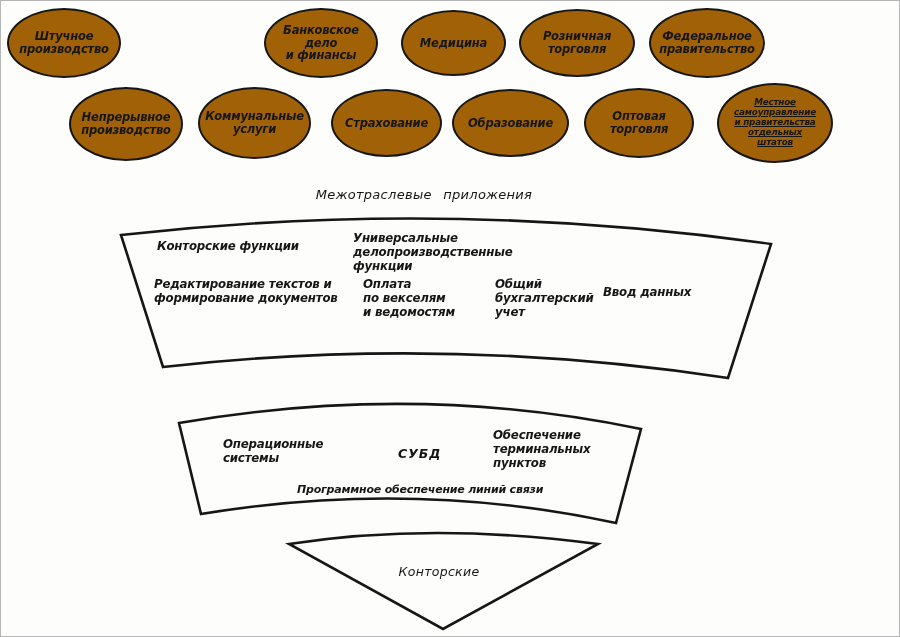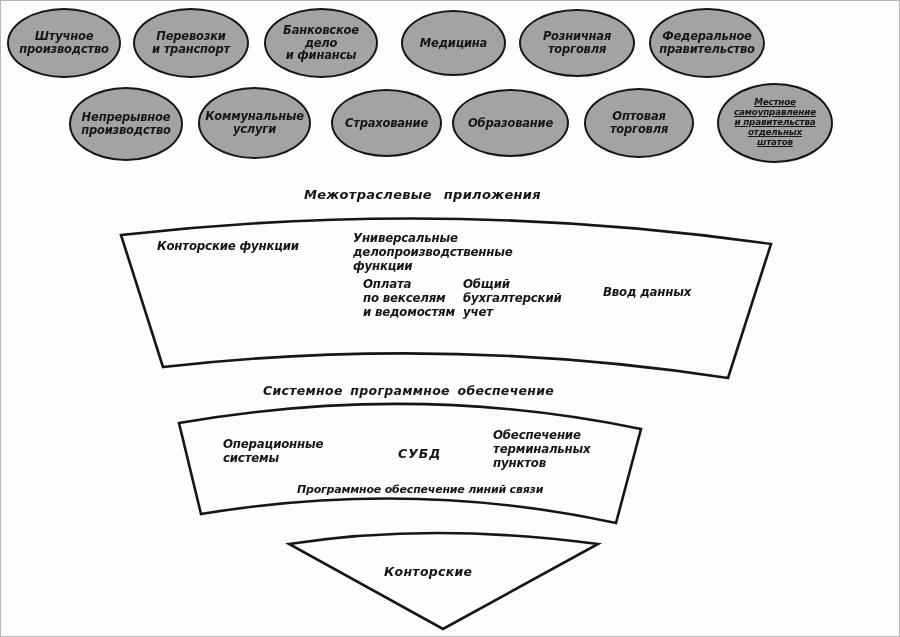--- a/index.html
+++ b/index.html
@@ -13,36 +13,36 @@
     font-family:"DejaVu Sans", sans-serif;
     color:#161616;
   }
   .ellipse{
     position:absolute;
     border:2.5px solid #161616;
     border-radius:50%;
     display:flex;align-items:center;justify-content:center;
     text-align:center;
     box-sizing:border-box;
-    background:#a3a3a3;
+    background:#a16207;
   }
   .etext{
     font-weight:bold;font-style:italic;
     font-size:11.5px;line-height:1.1;
     letter-spacing:-0.2px;
     padding:0 2px;
   }
   .etext.small{font-size:8.8px;line-height:1.12;text-decoration:underline;}
   svg.funnels{position:absolute;left:0;top:0;}
   .funnel-path{fill:#fdfdfc;stroke:#161616;stroke-width:2.6;stroke-linejoin:miter;}
   .layer-label{
     position:absolute;
-    font-weight:bold;font-style:italic;
+    font-weight:normal;font-style:italic;
     font-size:13px;
-    text-align:left;
+    text-align:center;
     word-spacing:7px;letter-spacing:0.3px;
     white-space:nowrap;
   }
   .ftext{
     position:absolute;
     font-weight:bold;font-style:italic;
     font-size:11.8px;line-height:1.18;
     letter-spacing:-0.2px;
   }
   .ftext.center{text-align:left;}
@@ -54,23 +54,20 @@
 <div id="stage">
 
   <svg class="funnels" width="900" height="637" viewBox="0 0 900 637">
     <path class="funnel-path" d="M 120,234 Q 445,197 770,243 L 727,377 Q 445,334 162,366 Z"></path>
     <path class="funnel-path" d="M 178,422 Q 415,381 640,428 L 615,522 Q 412,478 200,513 Z"></path>
     <path class="funnel-path" d="M 288,543 Q 431,521 597,543 L 442,628 Z"></path>
   </svg>
 
   <div class="ellipse" style="left:6px;top:7px;width:114px;height:70px">
     <span class="etext">Штучное<br>производство</span>
-  </div>
-  <div class="ellipse" style="left:132px;top:7px;width:116px;height:70px">
-    <span class="etext">Перевозки<br>и транспорт</span>
   </div>
   <div class="ellipse" style="left:263px;top:7px;width:114px;height:70px">
     <span class="etext">Банковское<br>дело<br>и финансы</span>
   </div>
   <div class="ellipse" style="left:400px;top:9px;width:105px;height:66px">
     <span class="etext">Медицина</span>
   </div>
   <div class="ellipse" style="left:518px;top:8px;width:116px;height:68px">
     <span class="etext">Розничная<br>торговля</span>
   </div>
@@ -93,25 +90,25 @@
   <div class="ellipse" style="left:583px;top:87px;width:110px;height:70px">
     <span class="etext">Оптовая<br>торговля</span>
   </div>
   <div class="ellipse" style="left:716px;top:82px;width:116px;height:80px">
     <span class="etext small">Местное<br>самоуправление<br>и правительства<br>отдельных<br>штатов</span>
   </div>
 
   <div class="layer-label" style="left:303px;top:186px;width:240px">Межотраслевые приложения</div>
   <div class="ftext" style="left:156px;top:239px">Конторские функции</div>
   <div class="ftext center" style="left:352px;top:231px;width:214px">Универсальные<br>делопроизводственные функции</div>
+  <div class="ftext" style="left:153px;top:277px">Редактирование текстов и<br>формирование документов</div>
   <div class="ftext" style="left:362px;top:277px">Оплата<br>по векселям<br>и ведомостям</div>
-  <div class="ftext center" style="left:462px;top:277px;width:92px">Общий<br>бухгалтерский<br>учет</div>
+  <div class="ftext center" style="left:494px;top:277px;width:92px">Общий<br>бухгалтерский<br>учет</div>
   <div class="ftext" style="left:602px;top:285px">Ввод данных</div>
 
-  <div class="layer-label" style="left:262px;top:382px;width:240px;font-size:12.5px;word-spacing:3px">Системное программное обеспечение</div>
   <div class="ftext center" style="left:222px;top:437px;width:96px">Операционные<br>системы</div>
   <div class="ftext" style="left:397px;top:446px;font-size:12.5px;letter-spacing:1px">СУБД</div>
   <div class="ftext center nowrap" style="left:296px;top:483px;width:210px;font-size:11px">Программное обеспечение линий связи</div>
   <div class="ftext center" style="left:492px;top:428px;width:98px">Обеспечение<br>терминальных<br>пунктов</div>
 
   <div class="layer-label" style="left:383px;top:563px;width:110px;font-size:12.5px">Конторские</div>
 
 </div>
 
 </body></html>

